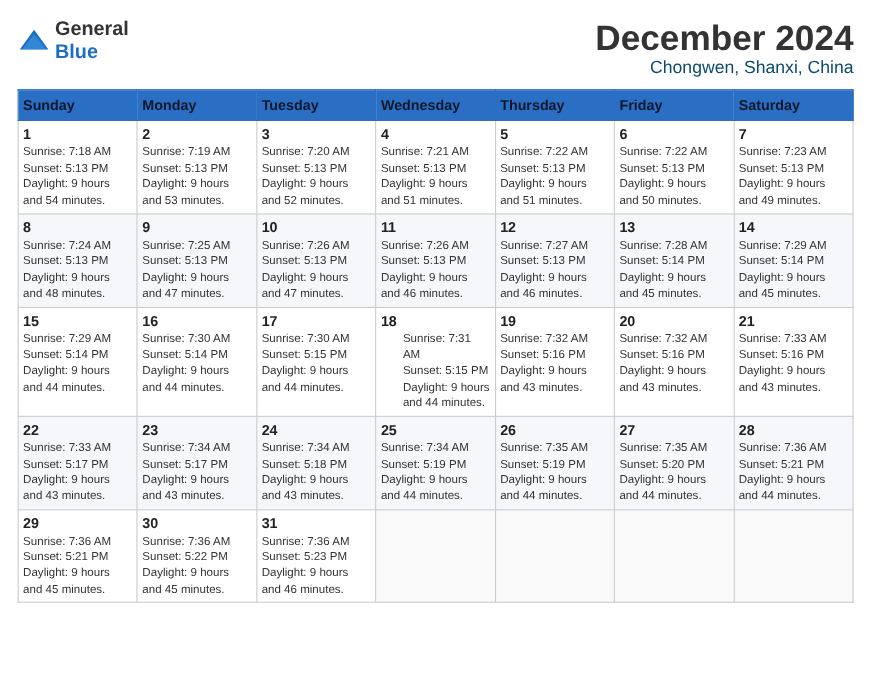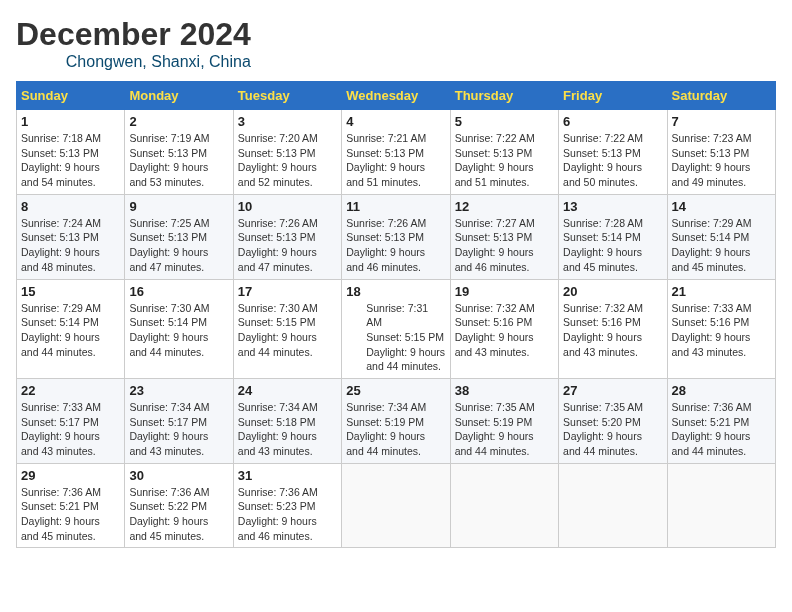--- a/index.html
+++ b/index.html
@@ -47,21 +47,21 @@
       font-size: 16px;
       color: #0c4a6e;
     }
     .calendar {
       width: 100%;
       border-collapse: collapse;
       font-size: 11px;
     }
     .calendar th {
       background-color: #2a6fc4;
-      color: #fde047;
+      color: #0f172a;
       padding: 6px 4px;
       text-align: left;
       font-size: 13px;
       font-weight: bold;
       border: 1px solid #2a6fc4;
     }
     .calendar td {
       border: 1px solid #ccc;
       vertical-align: top;
       padding: 4px;
@@ -85,20 +85,30 @@
       line-height: 1.4;
     }
     .empty-cell {
       background: #f9f9f9 !important;
     }
   </style>
 </head>
 <body>
 
 <div class="header">
+  <div class="logo">
+    <svg class="logo-icon" viewBox="0 0 30 24" xmlns="http://www.w3.org/2000/svg">
+      <polygon points="15,2 28,20 2,20" fill="#1a6fc4"></polygon>
+      <polygon points="15,6 26,20 4,20" fill="#4a9fe4" opacity="0.5"></polygon>
+    </svg>
+    <div>
+      <span class="logo-text-general">General</span><br>
+      <span class="logo-text-blue">Blue</span>
+    </div>
+  </div>
   <div class="title-block">
     <div class="month-title">December 2024</div>
     <div class="location-title">Chongwen, Shanxi, China</div>
   </div>
 </div>
 
 <table class="calendar">
   <thead>
     <tr>
     <th>Sunday</th>
@@ -287,21 +297,21 @@
 and 43 minutes.</div>
         </td>
         <td>
           <span class="day-num">25</span>
           <div class="day-info" style="white-space: pre-line;">Sunrise: 7:34 AM
 Sunset: 5:19 PM
 Daylight: 9 hours
 and 44 minutes.</div>
         </td>
         <td>
-          <span class="day-num">38</span>
+          <span class="day-num">26</span>
           <div class="day-info" style="white-space: pre-line;">Sunrise: 7:35 AM
 Sunset: 5:19 PM
 Daylight: 9 hours
 and 44 minutes.</div>
         </td>
         <td>
           <span class="day-num">27</span>
           <div class="day-info" style="white-space: pre-line;">Sunrise: 7:35 AM
 Sunset: 5:20 PM
 Daylight: 9 hours

